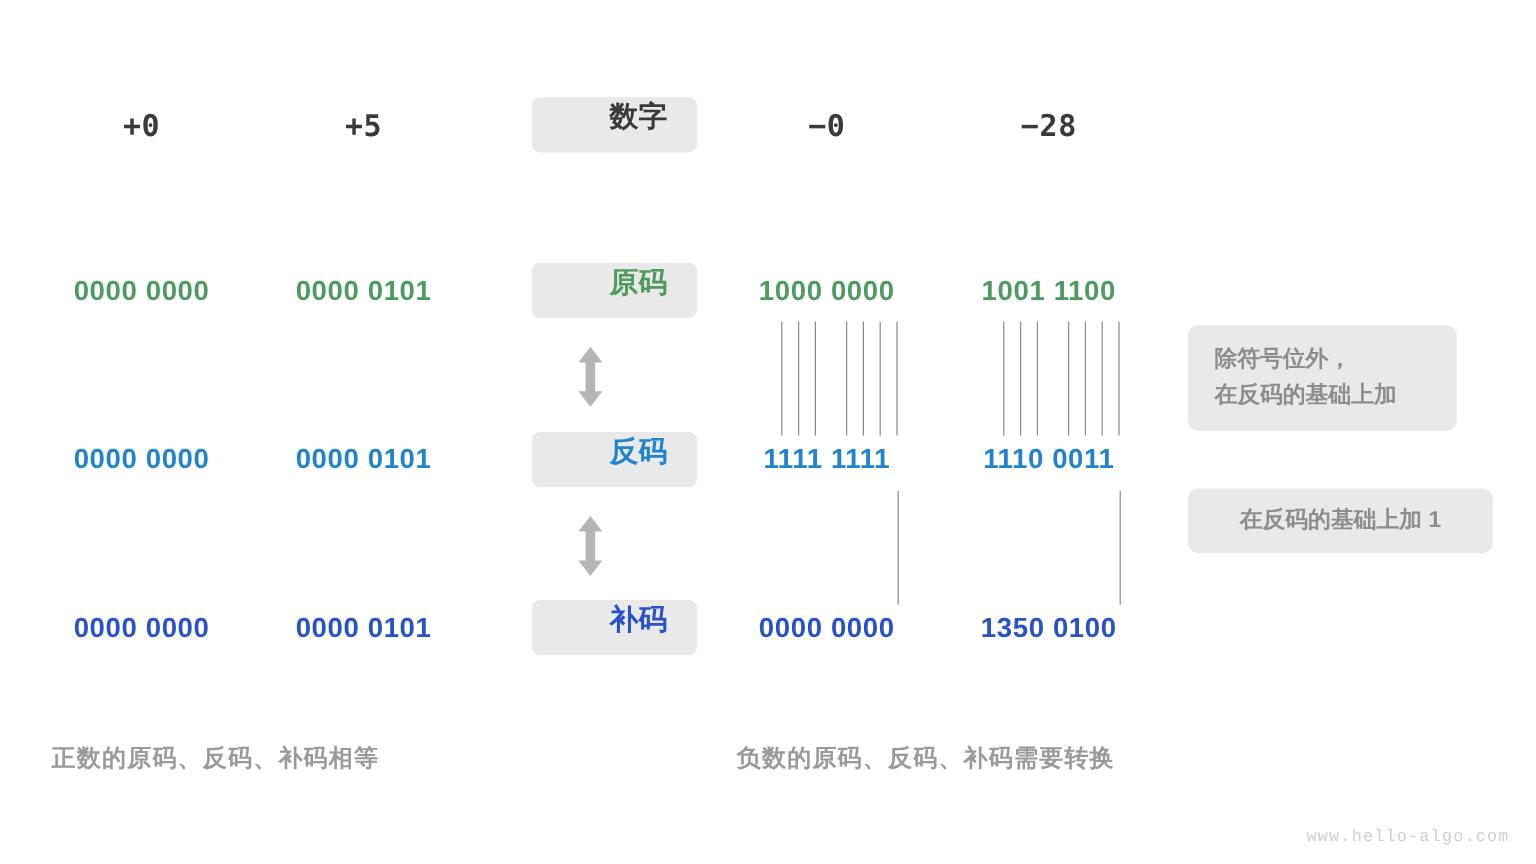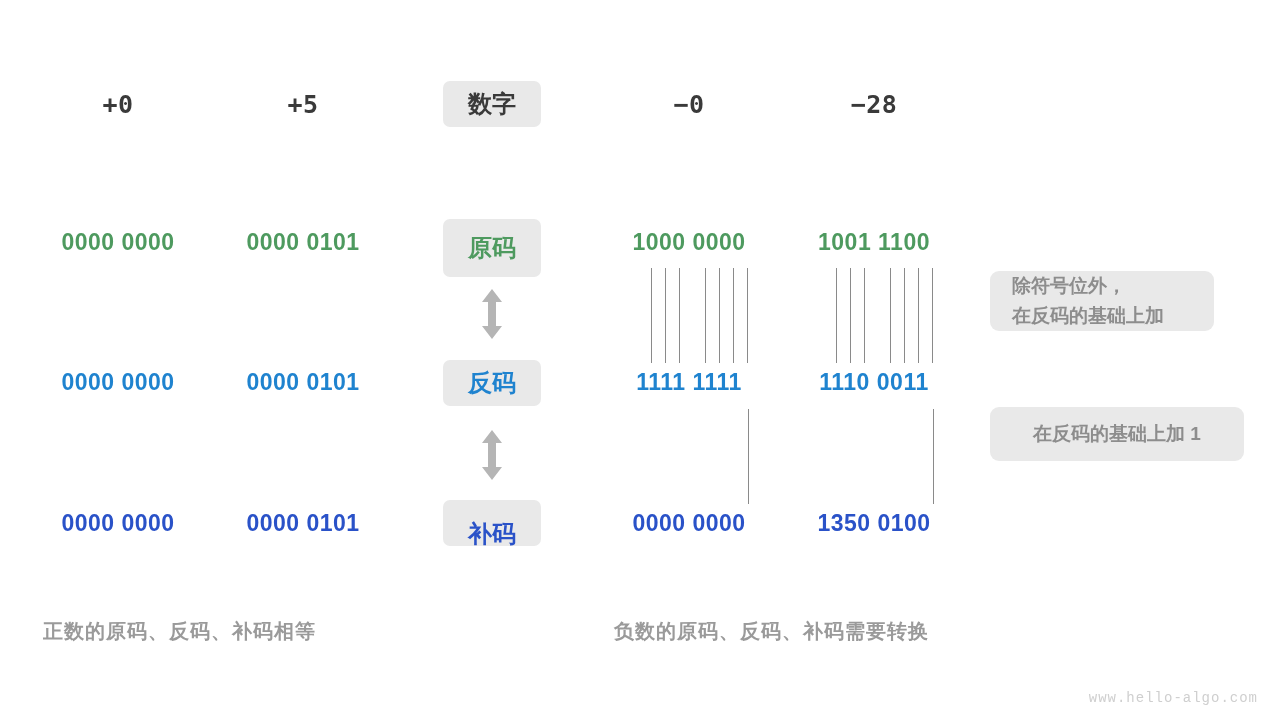--- a/index.html
+++ b/index.html
@@ -24,26 +24,26 @@
     font-family:"DejaVu Sans Mono","Liberation Mono",monospace;
     font-size:25px;font-weight:bold;color:#3a3a3a;
     letter-spacing:0.5px;
   }
 
   
   .badge{
     background:#e9e9e9;
     border-radius:7px;
     font-size:24px;font-weight:bold;
-    display:flex;align-items:center;justify-content:center;
+    display:flex;justify-content:center;padding-left:40px;
   }
   .badge-num{color:#3a3a3a;}
   .badge-green{color:#4e9a5f;}
   .badge-blue1{color:#1f83cf;}
-  .badge-blue2{color:#2a52c8;margin-top:22px;}
+  .badge-blue2{color:#2a52c8;}
 
   
   .bits{
     font-family:Liberation Sans, sans-serif;
     font-size:23px;font-weight:bold;
     letter-spacing:0.5px;
   }
   .c-green{color:#4e9a5f;}
   .c-blue1{color:#1f83cf;}
   .c-blue2{color:#2a52c8;}
@@ -101,21 +101,21 @@
   </div>
 
   <div class="cell numhead" style="left:629px;top:85px;width:120px;height:38px;">−0</div>
 
   <div class="cell numhead" style="left:814px;top:85px;width:120px;height:38px;">−28</div>
 
   <div class="cell bits c-green" style="left:18px;top:224px;width:200px;height:36px;">0000 0000</div>
 
   <div class="cell bits c-green" style="left:203px;top:224px;width:200px;height:36px;">0000 0101</div>
 
-  <div class="badge" style="position:absolute;left:443px;top:219px;width:98px;height:58px;">
+  <div class="badge" style="position:absolute;left:443px;top:219px;width:98px;height:46px;">
     <span class="badge-green">原码</span>
   </div>
 
   <div class="cell bits c-green" style="left:589px;top:224px;width:200px;height:36px;">1000 0000</div>
 
   <div class="cell bits c-green" style="left:774px;top:224px;width:200px;height:36px;">1001 1100</div>
 
   <div class="vline" style="left:651px;top:268px;height:95px;"></div>
   <div class="vline" style="left:665px;top:268px;height:95px;"></div>
   <div class="vline" style="left:679px;top:268px;height:95px;"></div>
@@ -164,21 +164,21 @@
   <div class="cell bits c-blue2" style="left:203px;top:505px;width:200px;height:36px;">0000 0101</div>
 
   <div class="badge" style="position:absolute;left:443px;top:500px;width:98px;height:46px;">
     <span class="badge-blue2">补码</span>
   </div>
 
   <div class="cell bits c-blue2" style="left:589px;top:505px;width:200px;height:36px;">0000 0000</div>
 
   <div class="cell bits c-blue2" style="left:774px;top:505px;width:200px;height:36px;">1350 0100</div>
 
-  <div class="note" style="left:990px;top:271px;width:224px;height:60px;">
+  <div class="note" style="left:990px;top:271px;width:224px;height:88px;">
     <div class="note-row">除符号位外，</div>
     <div class="note-row">在反码的基础上加</div>
   </div>
 
   <div class="note" style="left:990px;top:407px;width:254px;height:54px;align-items:center;">
     <div class="note-row">在反码的基础上加  1</div>
   </div>
 
   <div class="caption" style="left:43px;top:618px;">正数的原码、反码、补码相等</div>
 

